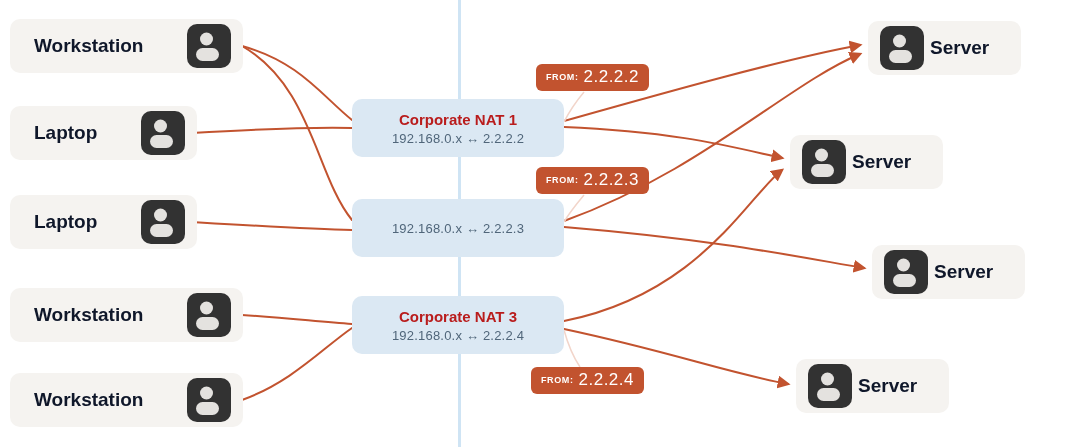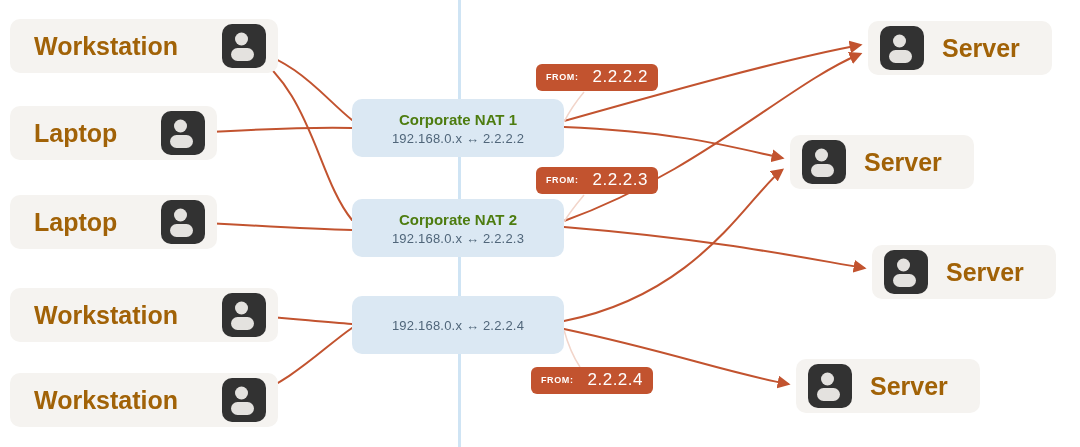--- a/index.html
+++ b/index.html
@@ -28,47 +28,47 @@
 
   .device-card, .server-card {
     position: absolute;
     display: flex; align-items: center;
     background: #f5f3f0;
     border-radius: 10px;
     height: 54px;
     z-index: 2;
   }
   .device-card { padding: 0 12px 0 24px; gap: 44px; }
-  .server-card { padding: 0 32px 0 12px; gap: 18px; }
-  .node-label { font-size: 25px; font-weight: bold; color: #a16207; white-space: nowrap; }
+  .server-card { padding: 0 32px 0 12px; gap: 6px; }
+  .node-label { font-size: 19px; font-weight: bold; color: #0f172a; white-space: nowrap; }
 
   .person { width: 44px; height: 44px; display: block; flex: 0 0 auto; }
 
   .nat-box {
     position: absolute; left: 352px;
     width: 212px; height: 58px;
     background: #dbe8f3;
     border-radius: 10px;
     display: flex; flex-direction: column;
     align-items: center; justify-content: center; gap: 3px;
     z-index: 2;
   }
-  .nat-title { font-size: 15px; font-weight: bold; color: #4d7c0f; }
+  .nat-title { font-size: 15px; font-weight: bold; color: #b91c1c; }
   .nat-sub { font-size: 13px; color: #50667a; letter-spacing: .2px; }
 
   .from-badge {
     position: absolute;
     display: flex; align-items: center;
     background: #c2532f;
     border-radius: 6px;
     padding: 3px 10px 4px 10px;
     color: #ffffff;
     z-index: 3;
   }
-  .from-prefix { font-size: 9px; font-weight: bold; letter-spacing: .6px; margin-right: 14px; }
+  .from-prefix { font-size: 9px; font-weight: bold; letter-spacing: .6px; margin-right: 5px; }
   .from-value { font-size: 17px; letter-spacing: .5px; text-align: right; }
 
   .pos-l1 { left: 10px; top: 19px; }
   .pos-l2 { left: 10px; top: 106px; }
   .pos-l3 { left: 10px; top: 195px; }
   .pos-l4 { left: 10px; top: 288px; }
   .pos-l5 { left: 10px; top: 373px; }
 
   .nat-1 { top: 99px; }
   .nat-2 { top: 199px; }
@@ -145,24 +145,24 @@
   <svg class="person">
       <use href="#person-glyph"></use>
     </svg>
 </div>
 
 <div class="nat-box nat-1">
   <span class="nat-title">Corporate NAT 1</span>
   <span class="nat-sub">192.168.0.x ↔ 2.2.2.2</span>
 </div>
 <div class="nat-box nat-2">
-  <span class="nat-title">Corporate NAT 2</span>
   <span class="nat-sub">192.168.0.x ↔ 2.2.2.3</span>
 </div>
 <div class="nat-box nat-3">
+  <span class="nat-title">Corporate NAT 3</span>
   <span class="nat-sub">192.168.0.x ↔ 2.2.2.4</span>
 </div>
 
 <div class="from-badge badge-1">
   <span class="from-prefix">FROM:</span>
   <span class="from-value">2.2.2.2</span>
 </div>
 <div class="from-badge badge-2">
   <span class="from-prefix">FROM:</span>
   <span class="from-value">2.2.2.3</span>

